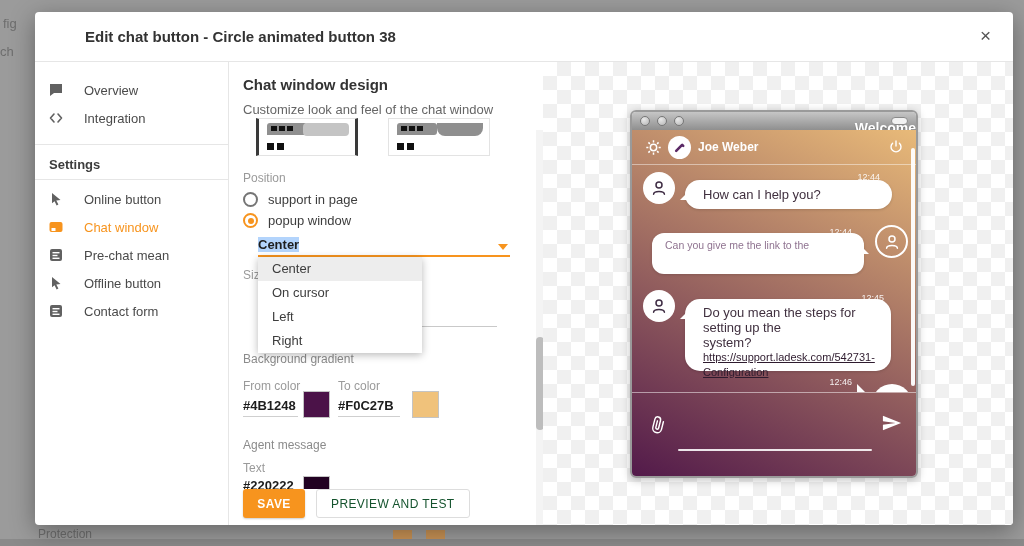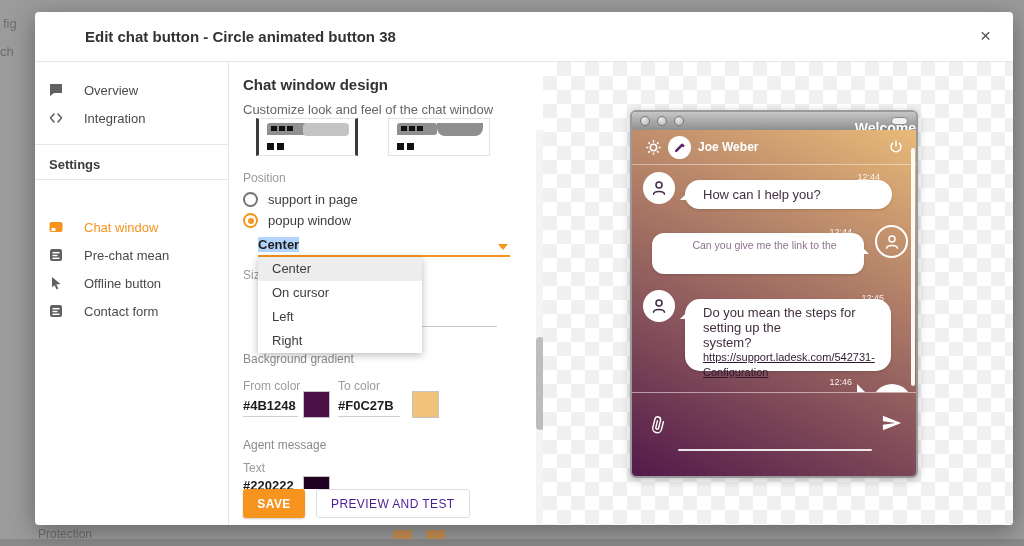--- a/index.html
+++ b/index.html
@@ -60,21 +60,21 @@
   .menu { position:absolute; background:#fff; box-shadow:0 2px 8px rgba(0,0,0,.28); z-index:8; }
   .menu-item { height:24px; line-height:24px; padding-left:14px; font-size:13px; color:#3d3d3d; cursor:pointer; }
   .menu-item.hl { background:#ededed; }
 
   .underline-input { position:absolute; border-bottom:1px solid #c9c9c9; }
   .hexval { font-size:13px; font-weight:bold; color:#1d1d1d; border-bottom:1px solid #cfcfcf; padding-bottom:3px; }
   .swatch { position:absolute; width:27px; height:27px; border:1px solid #c4c4c4; cursor:pointer; }
 
   .btn-save { position:absolute; width:62px; height:29px; background:#f7941e; color:#fff; font-size:12px;
     font-weight:bold; border:none; border-radius:3px; letter-spacing:.4px; cursor:pointer; box-shadow:0 1px 2px rgba(0,0,0,.2); }
-  .btn-preview { position:absolute; height:29px; background:#fff; color:#4c1d95; font-size:12px;
+  .btn-preview { position:absolute; height:29px; background:#fff; color:#14532d; font-size:12px;
     border:1px solid #ddd; border-radius:3px; padding:0 14px; letter-spacing:.4px; cursor:pointer; }
 
   
   .m-scroll-track { position:absolute; left:501px; top:118px; width:8px; height:395px; background:#f4f4f4; }
   .m-scroll-thumb { position:absolute; left:0; top:207px; width:8px; height:93px; background:#bdbdbd; border-radius:4px; }
 
   
   .checker { position:absolute; left:508px; top:50px; right:0; bottom:0; background-color:#fff;
     background-image:conic-gradient(#f0f0f0 90deg, #ffffff 90deg 180deg, #f0f0f0 180deg 270deg, #ffffff 270deg);
     background-size:28px 28px; border-radius:0 0 4px 0; }
@@ -142,20 +142,28 @@
             <path d="M5 3 L1.5 7 L5 11 M9 3 L12.5 7 L9 11" fill="none" stroke="#616161" stroke-width="1.6" stroke-linecap="round" stroke-linejoin="round"></path>
           </svg>
       </span>
       <span class="s-label">Integration</span>
     </div>
 
     <div class="side-divider" style="top:82px;"></div>
     <span class="side-header" style="top:95px;">Settings</span>
     <div class="side-divider" style="top:117px;"></div>
 
+    <div class="side-item" style="top:124px;">
+      <span class="s-icon">
+        <svg width="14" height="14" viewBox="0 0 14 14">
+            <path d="M3 1 L11.5 8 L7.3 8.4 L9.4 12.6 L7.6 13.4 L5.6 9.2 L3 11.2 Z" fill="#616161"></path>
+          </svg>
+      </span>
+      <span class="s-label">Online button</span>
+    </div>
 
     <div class="side-item active" style="top:152px;">
       <span class="s-icon">
         <svg width="14" height="14" viewBox="0 0 14 14">
             <rect x="0.5" y="2" width="13" height="10" rx="2" fill="#f7941e"></rect>
             <rect x="2.5" y="8" width="4" height="3" fill="#fff"></rect>
           </svg>
       </span>
       <span class="s-label">Chat window</span>
     </div>
@@ -325,21 +333,21 @@
             </svg>
         </div>
         <div class="bubble" style="left:53px; top:15px; width:207px; height:29px; border-radius:15px;">
           <div class="tail-l" style="left:-5px; top:11px;"></div>
           <div class="b-text" style="padding:7px 0 0 18px;">How can I help you?</div>
         </div>
 
         <span class="cw-time" style="right:64px; top:62px;">12:44</span>
         <div class="bubble" style="left:20px; top:68px; width:212px; height:41px; border-radius:12px;">
           <div class="tail-r" style="right:-5px; top:12px;"></div>
-          <div class="v-text" style="padding:5px 0 0 13px;text-align:center;">Can you give me the link to the</div>
+          <div class="v-text" style="padding:5px 0 0 13px;">Can you give me the link to the</div>
         </div>
         <div class="avatar outline" style="right:8px; top:60px; width:33px; height:33px;">
           <svg width="20" height="20" viewBox="0 0 24 24">
               <g stroke="#fff" stroke-width="1.8" fill="none" stroke-linecap="round">
                 <circle cx="12" cy="8.5" r="3.6"></circle>
                 <path d="M5.5 19.5 c0-4.5 13-4.5 13 0"></path>
               </g>
             </svg>
         </div>
 

